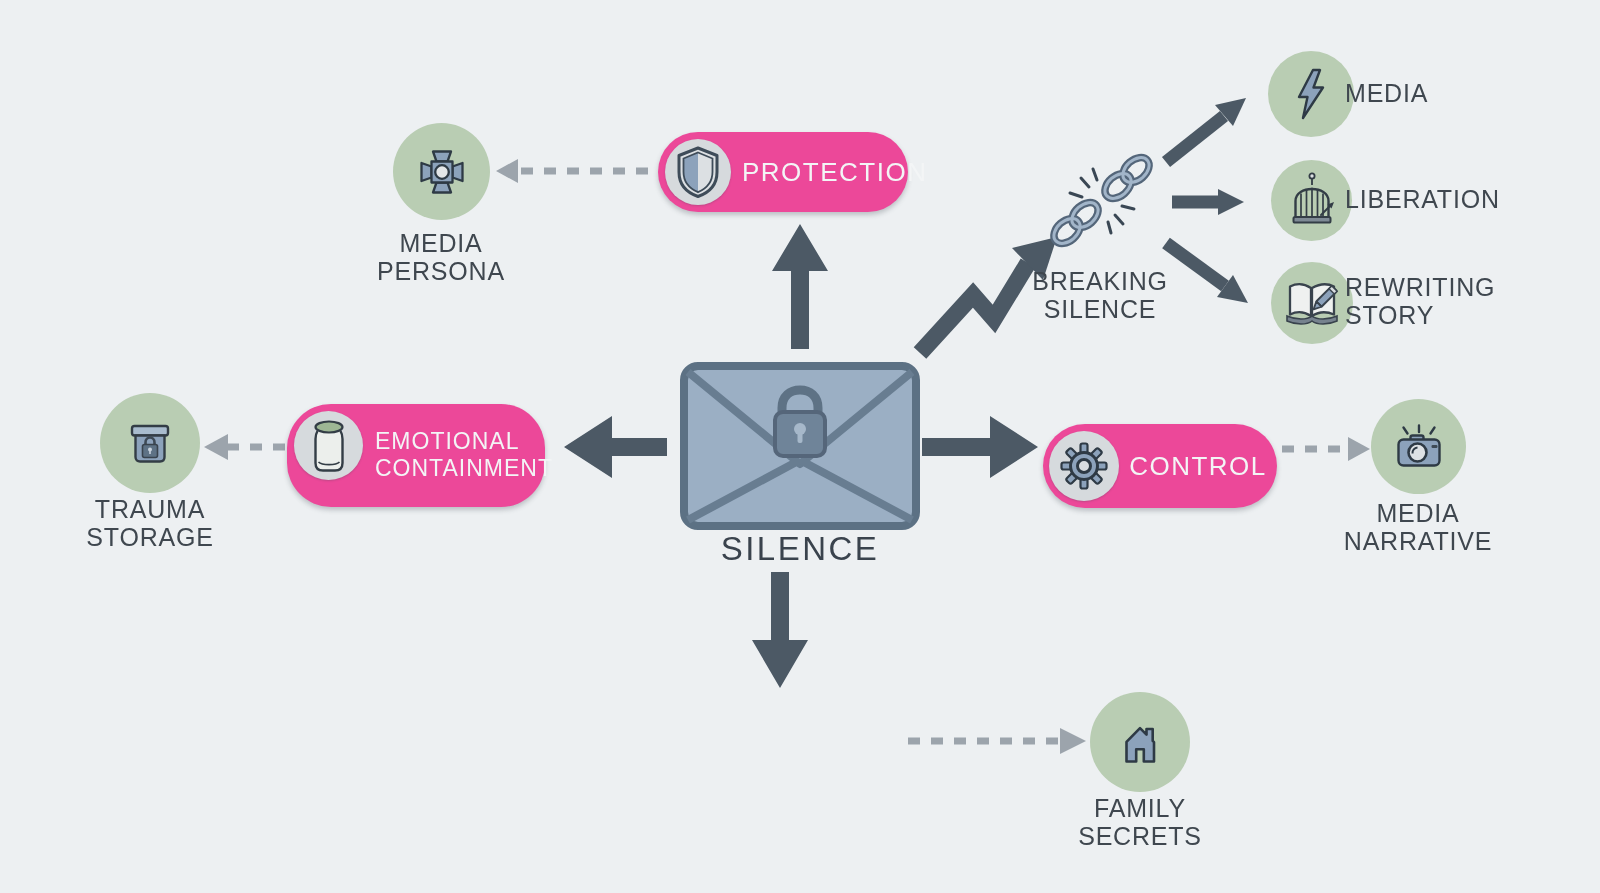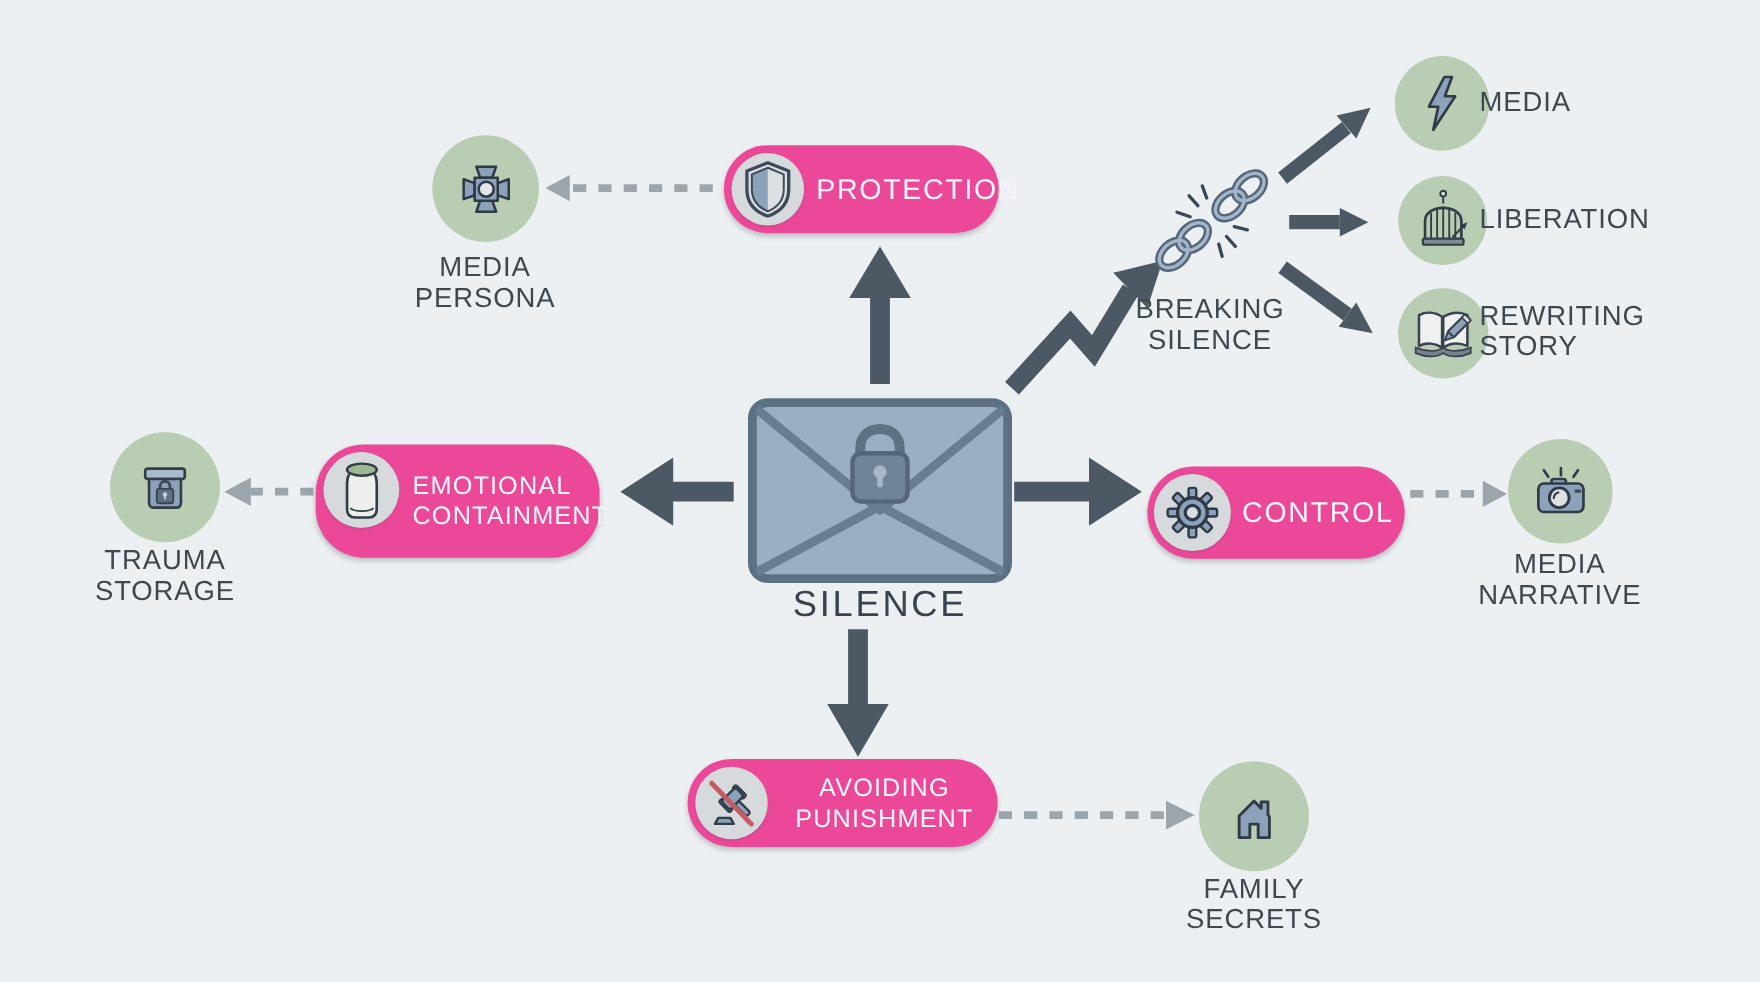--- a/index.html
+++ b/index.html
@@ -159,40 +159,20 @@
             <rect x="20.5" y="1.5" width="7" height="10" rx="2" transform="rotate(315,24,24)"></rect>
           </g>
           <circle cx="24" cy="24" r="13.5" fill="#8CA2BB" stroke="#2E3A45" stroke-width="3"></circle>
           <circle cx="24" cy="24" r="6.5" fill="#D9DDE1" stroke="#2E3A45" stroke-width="3"></circle>
         </svg>
       </span>
     </div>
     <div class="pill-label one-line" style="left:86px;right:10px;">CONTROL</div>
   </div>
 
-  <div class="pill" style="left:625px;top:690px;width:282px;height:80px;">
-    <div class="pill-circle" style="left:7px;top:7px;width:66px;height:66px;">
-      <span class="icon">
-        <svg width="52" height="52" viewBox="0 0 52 52">
-          <g transform="rotate(-45 27 22)">
-            <rect x="16" y="15" width="4.5" height="14" rx="1.5" fill="#6F8499" stroke="#333D46" stroke-width="1.8"></rect>
-            <rect x="33.5" y="15" width="4.5" height="14" rx="1.5" fill="#6F8499" stroke="#333D46" stroke-width="1.8"></rect>
-            <rect x="18" y="16.5" width="18" height="11" rx="2" fill="#8CA2BB" stroke="#333D46" stroke-width="2.2"></rect>
-            <rect x="24.5" y="27.5" width="5" height="15" rx="2.2" fill="#8CA2BB" stroke="#333D46" stroke-width="2"></rect>
-          </g>
-          <path d="M11,45 H28 L25,39.5 H14 Z" fill="#8CA2BB" stroke="#333D46" stroke-width="2.2" stroke-linejoin="round"></path>
-          <path d="M8,8 L44,45" stroke="#C75A62" stroke-width="4.5" stroke-linecap="round"></path>
-        </svg>
-      </span>
-    </div>
-    <div class="pill-label two-line" style="left:84px;right:8px;text-align:center;">
-      <div>AVOIDING</div>
-      <div>PUNISHMENT</div>
-    </div>
-  </div>
 
   <div class="gc" style="left:393px;top:123px;width:97px;height:97px;">
     <span class="icon">
       <svg width="48" height="48" viewBox="0 0 48 48">
         <g fill="#8CA2BB" stroke="#2E3A45" stroke-width="2.3" stroke-linejoin="round">
           <polygon points="15,3.5 33,3.5 29.5,13.5 18.5,13.5"></polygon>
           <polygon points="18.5,34.5 29.5,34.5 33,44.5 15,44.5"></polygon>
           <polygon points="3.5,15 13.5,18.5 13.5,29.5 3.5,33"></polygon>
           <polygon points="44.5,15 34.5,18.5 34.5,29.5 44.5,33"></polygon>
           <rect x="13.5" y="13.5" width="21" height="21"></rect>

